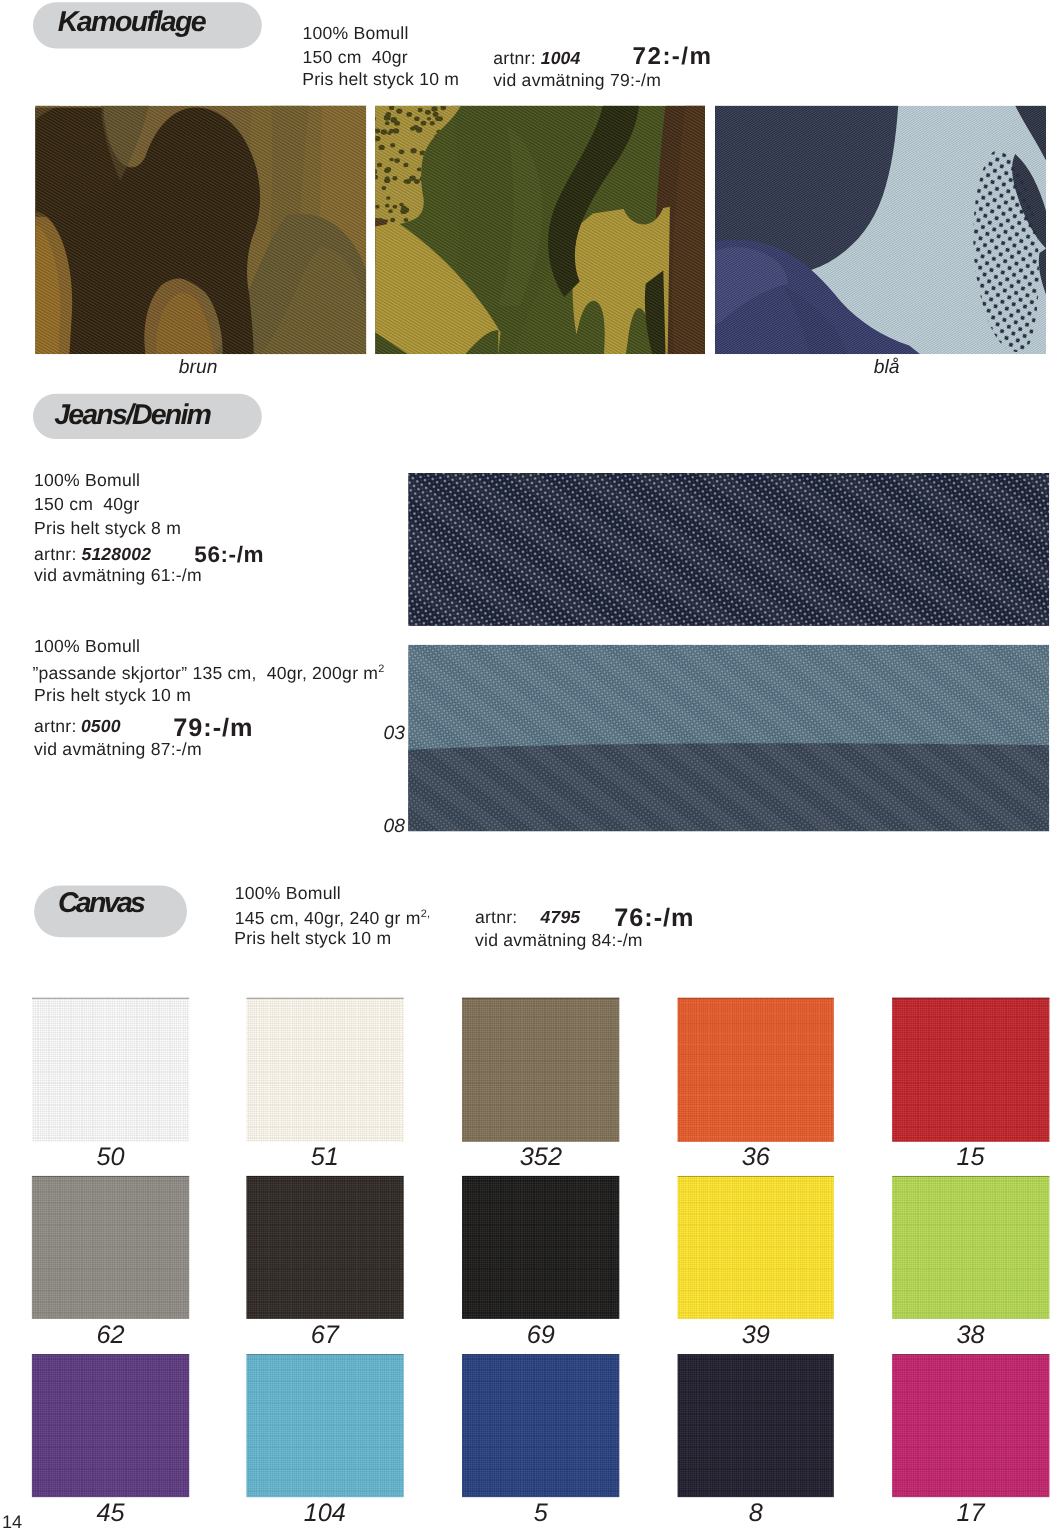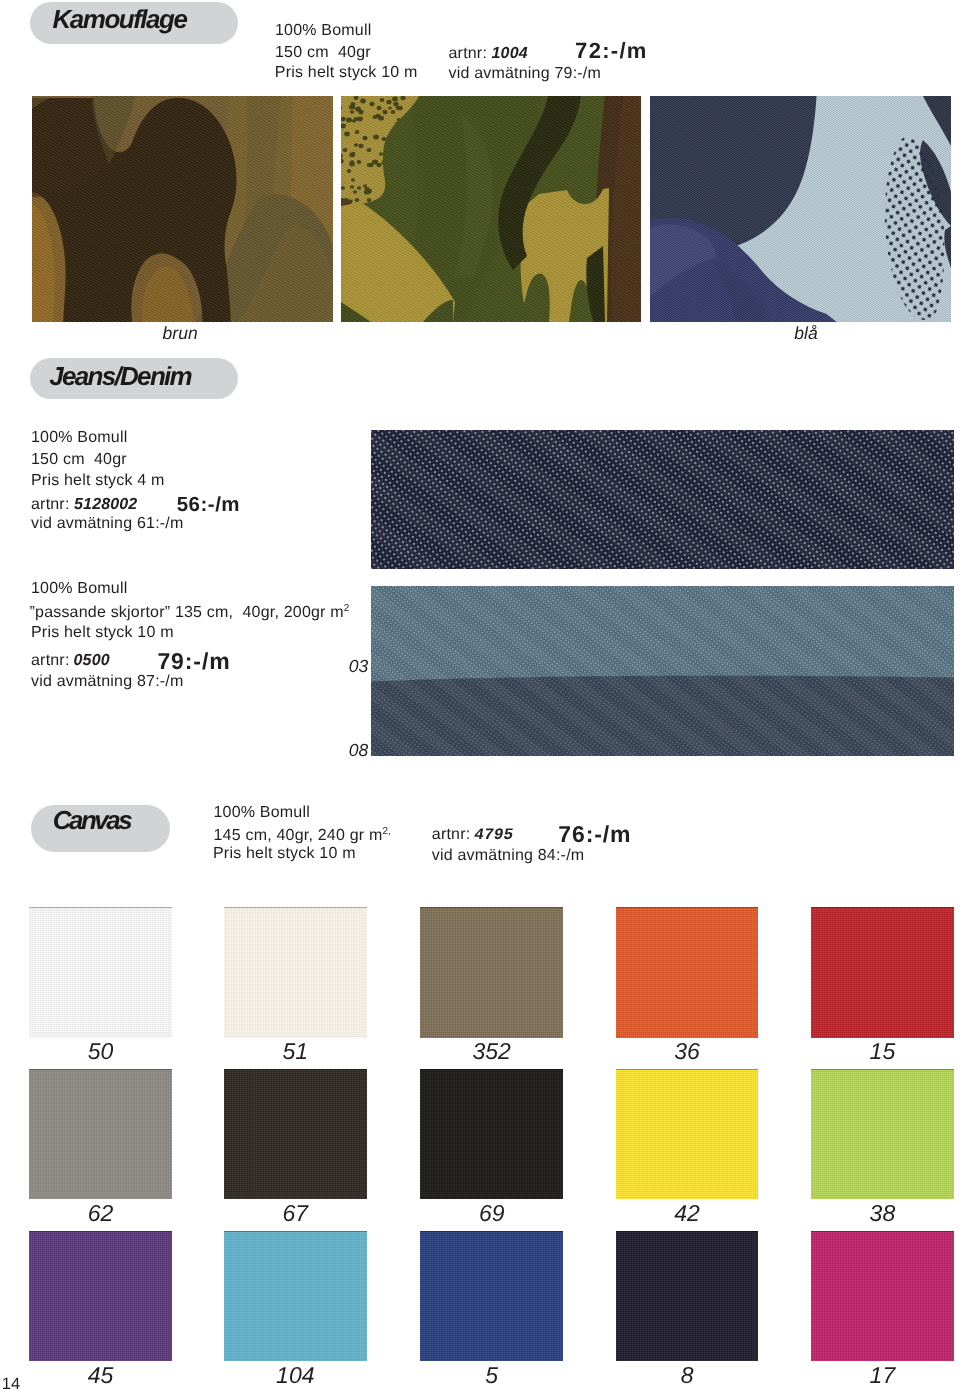--- a/index.html
+++ b/index.html
@@ -217,21 +217,21 @@
 
 <span class="lbl" style="left:162.6px;top:323px;">brun</span>
 <span class="lbl" style="left:794.3px;top:323px;">blå</span>
 
 <div class="pill" style="left:30px;top:357.9px;width:207.5px;height:41.5px;">
   <span class="t" style="left:19.3px;top:2.9px;letter-spacing:-1.7px;">Jeans/Denim</span>
 </div>
 
 <span class="tx" style="left:31px;top:429.3px;">100% Bomull</span>
 <span class="tx" style="left:31px;top:451px;">150 cm  40gr</span>
-<span class="tx" style="left:31px;top:471.8px;">Pris helt styck 4 m</span>
+<span class="tx" style="left:31px;top:471.8px;">Pris helt styck 8 m</span>
 <span class="tx" style="left:31px;top:496.3px;"><span>artnr:</span><span class="art" style="margin-left:4.5px;">5128002</span></span>
 <span class="price" style="left:176.7px;top:492.6px;font-size:20.5px;letter-spacing:0.5px;">56:-/m</span>
 <span class="tx" style="left:31px;top:514.7px;">vid avmätning 61:-/m</span>
 
 <div class="img" style="left:371px;top:430px;width:583px;height:139px;" id="denim1">
     <svg viewBox="0 0 582 138" preserveAspectRatio="none" xmlns="http://www.w3.org/2000/svg">
       <defs>
         <pattern id="d1a" width="5" height="5" patternUnits="userSpaceOnUse" patternTransform="rotate(36)">
           <circle cx="1.2" cy="1.2" r="1.05" fill="#a9b3c6" opacity="0.88"></circle>
           <circle cx="3.6" cy="3.6" r="0.6" fill="#6e7b95" opacity="0.55"></circle>
@@ -279,21 +279,21 @@
 <span class="lbl" style="left:348.7px;top:656px;">03</span>
 <span class="lbl" style="left:348.7px;top:740px;">08</span>
 
 <div class="pill" style="left:30.8px;top:804.6px;width:139.5px;height:47px;">
   <span class="t" style="left:21.9px;top:0.1px;letter-spacing:-2.5px;">Canvas</span>
 </div>
 
 <span class="tx" style="left:213.5px;top:803.6px;">100% Bomull</span>
 <span class="tx" style="left:213.5px;top:825.9px;"><span>145 cm, 40gr, 240 gr m</span><span class="sup">2,</span></span>
 <span class="tx" style="left:213px;top:845px;">Pris helt styck 10 m</span>
-<span class="tx" style="left:431.8px;top:825.8px;"><span>artnr:</span><span class="art" style="margin-left:4px;font-family:Liberation Mono, monospace;">4795</span></span>
+<span class="tx" style="left:431.8px;top:825.8px;"><span>artnr:</span><span class="art" style="margin-left:21px;">4795</span></span>
 <span class="price" style="left:558.3px;top:821.2px;font-size:23px;letter-spacing:0.9px;">76:-/m</span>
 <span class="tx" style="left:431.8px;top:847px;">vid avmätning 84:-/m</span>
 
 <div id="canvas-grid">
     <div class="sw" style="left:29.2px;top:907.4px;width:142.6px;height:130.4px;background:#fdfcfc;"></div>
     <div class="swl" style="left:29.2px;top:1038.3px;width:142.6px;">50</div>
     <div class="sw" style="left:224px;top:907.4px;width:142.6px;height:130.4px;background:#fdf9ee;"></div>
     <div class="swl" style="left:224px;top:1038.3px;width:142.6px;">51</div>
     <div class="sw" style="left:420.4px;top:907.4px;width:142.6px;height:130.4px;background:#817057;"></div>
     <div class="swl" style="left:420.4px;top:1038.3px;width:142.6px;">352</div>
@@ -301,21 +301,21 @@
     <div class="swl" style="left:615.8px;top:1038.3px;width:142.6px;">36</div>
     <div class="sw" style="left:811.1px;top:907.4px;width:142.6px;height:130.4px;background:#c3232a;"></div>
     <div class="swl" style="left:811.1px;top:1038.3px;width:142.6px;">15</div>
     <div class="sw" style="left:29.2px;top:1068.7px;width:142.6px;height:130.4px;background:#8f8b85;"></div>
     <div class="swl" style="left:29.2px;top:1199.6000000000001px;width:142.6px;">62</div>
     <div class="sw" style="left:224px;top:1068.7px;width:142.6px;height:130.4px;background:#2e2722;"></div>
     <div class="swl" style="left:224px;top:1199.6000000000001px;width:142.6px;">67</div>
     <div class="sw" style="left:420.4px;top:1068.7px;width:142.6px;height:130.4px;background:#1a1918;"></div>
     <div class="swl" style="left:420.4px;top:1199.6000000000001px;width:142.6px;">69</div>
     <div class="sw" style="left:615.8px;top:1068.7px;width:142.6px;height:130.4px;background:#ffe52b;"></div>
-    <div class="swl" style="left:615.8px;top:1199.6000000000001px;width:142.6px;">42</div>
+    <div class="swl" style="left:615.8px;top:1199.6000000000001px;width:142.6px;">39</div>
     <div class="sw" style="left:811.1px;top:1068.7px;width:142.6px;height:130.4px;background:#b5d952;"></div>
     <div class="swl" style="left:811.1px;top:1199.6000000000001px;width:142.6px;">38</div>
     <div class="sw" style="left:29.2px;top:1231px;width:142.6px;height:130.4px;background:#5d3880;"></div>
     <div class="swl" style="left:29.2px;top:1361.9px;width:142.6px;">45</div>
     <div class="sw" style="left:224px;top:1231px;width:142.6px;height:130.4px;background:#63b5cf;"></div>
     <div class="swl" style="left:224px;top:1361.9px;width:142.6px;">104</div>
     <div class="sw" style="left:420.4px;top:1231px;width:142.6px;height:130.4px;background:#273f80;"></div>
     <div class="swl" style="left:420.4px;top:1361.9px;width:142.6px;">5</div>
     <div class="sw" style="left:615.8px;top:1231px;width:142.6px;height:130.4px;background:#1e1c2b;"></div>
     <div class="swl" style="left:615.8px;top:1361.9px;width:142.6px;">8</div>

